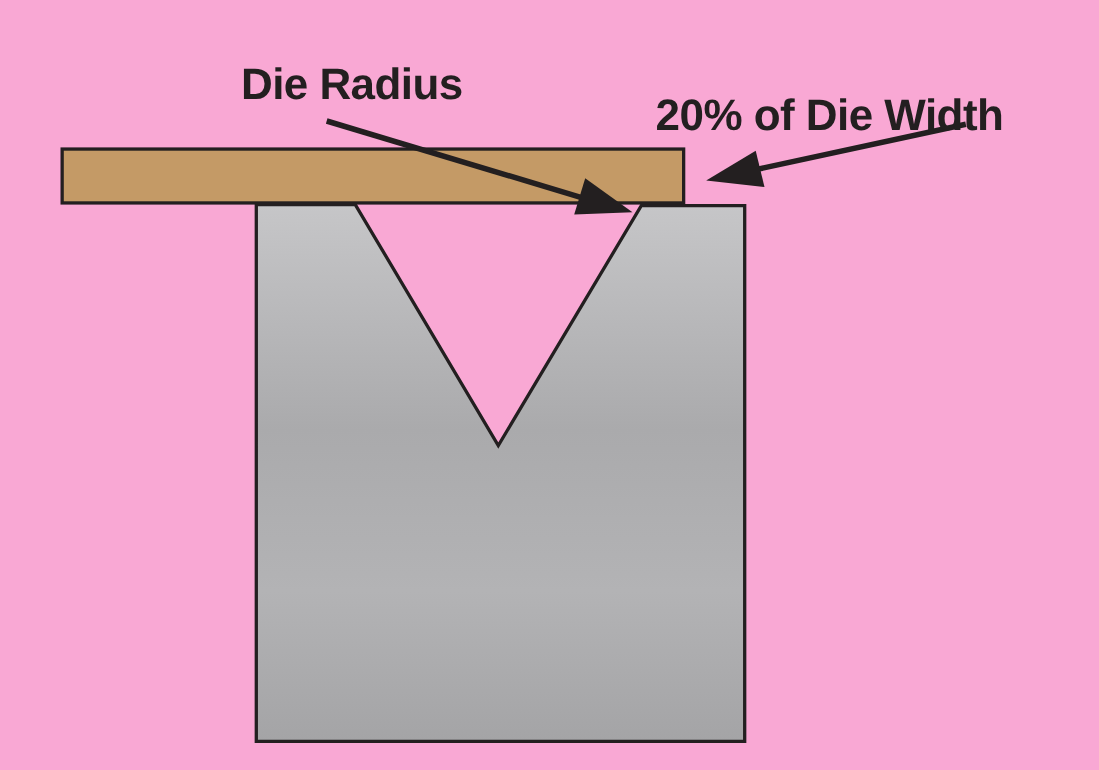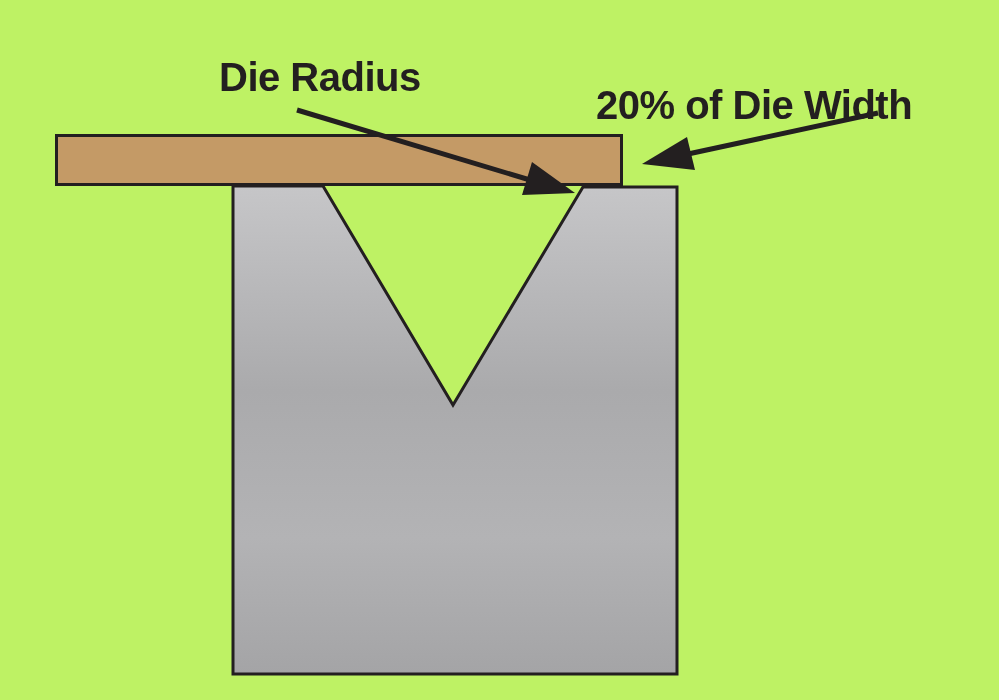--- a/index.html
+++ b/index.html
@@ -1,20 +1,20 @@
 <!DOCTYPE html>
 <html><head>
 <meta charset="utf-8">
 <style>
   html, body { margin: 0; padding: 0; background: #ffffff; }
   .canvas {
     position: relative;
     width: 999px;
     height: 700px;
-    background: #bef264;
+    background: #f9a8d4;
     overflow: hidden;
     font-family: "Liberation Sans", sans-serif;
   }
   .diagram-svg { position: absolute; left: 0; top: 0; }
   .label {
     position: absolute;
     font-weight: bold;
     font-size: 40px;
     line-height: 40px;
     letter-spacing: -0.5px;

